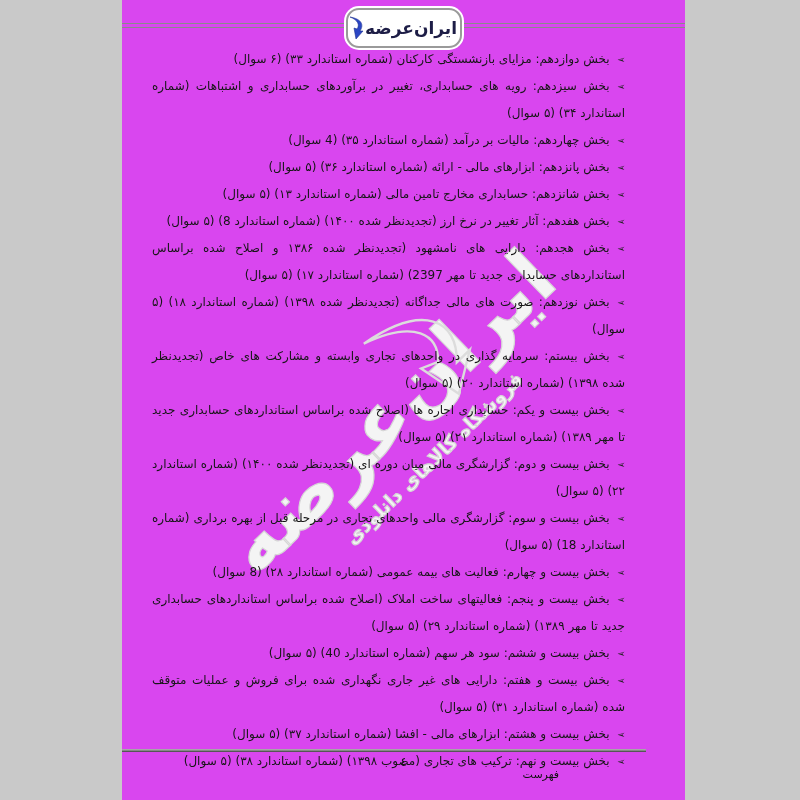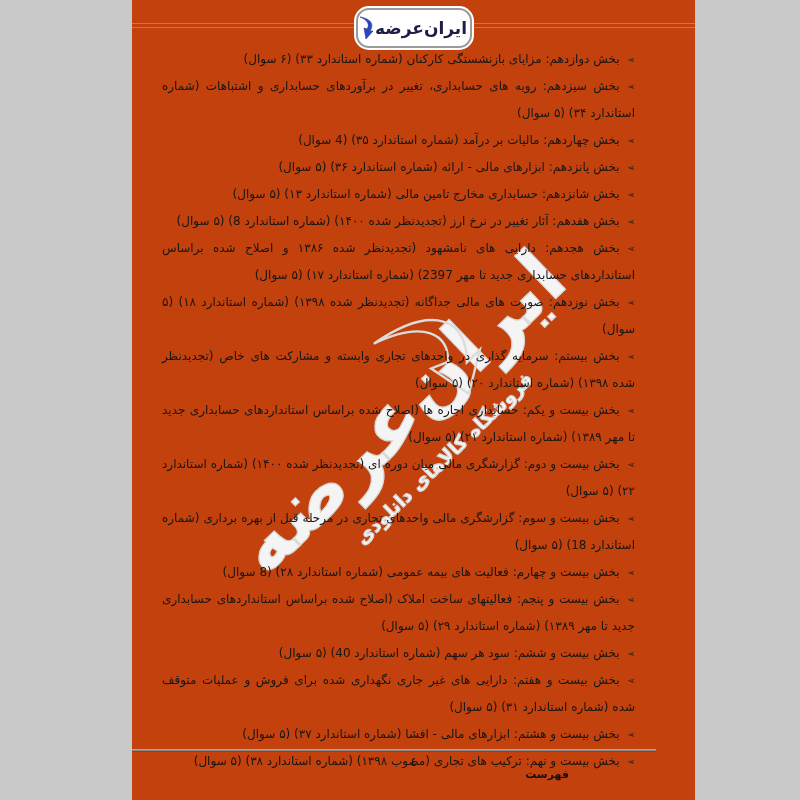--- a/index.html
+++ b/index.html
@@ -4,23 +4,23 @@
 <style>
   html,body{margin:0;padding:0;}
   .canvas{
     position:relative;
     width:800px;height:800px;
     background:#c9c9c9;
     font-family:"DejaVu Sans",sans-serif;
     overflow:hidden;
   }
   .paper{
-    position:absolute;left:132px;top:0;
+    position:absolute;left:122px;top:0;
     width:563px;height:800px;
-    background:#c2410c;
+    background:#d946ef;
     direction:rtl;
   }
   
   .header{position:absolute;top:0;left:0;right:0;height:52px;z-index:3;}
   .header-rule{
     position:absolute;top:23px;left:0;right:0;height:3px;
     border-top:1px solid #8a8a8a;border-bottom:1px solid #8a8a8a;
   }
   .logo-pill{
     position:absolute;top:8px;left:50%;transform:translateX(-50%);
@@ -70,21 +70,21 @@
   .footer-rule{
     position:absolute;top:749px;left:0;right:39px;height:3px;z-index:2;
     background:linear-gradient(to bottom,#b5b5b5 0%,#8f8f8f 45%,#3d3d3d 100%);
   }
   .page-number{
     position:absolute;top:755px;left:0;right:0;z-index:2;
     text-align:center;font-size:12px;color:#111;
   }
   .footer-section{
     position:absolute;top:768px;right:126px;z-index:2;
-    font-size:11px;font-weight:bold;color:#111;
+    font-size:11px;font-weight:normal;color:#111;
   }
   .footer-title{
     position:absolute;top:768px;left:38px;z-index:2;
     font-size:11px;font-weight:bold;color:#111;
     white-space:nowrap;
   }
 </style>
 </head>
 <body>
 

